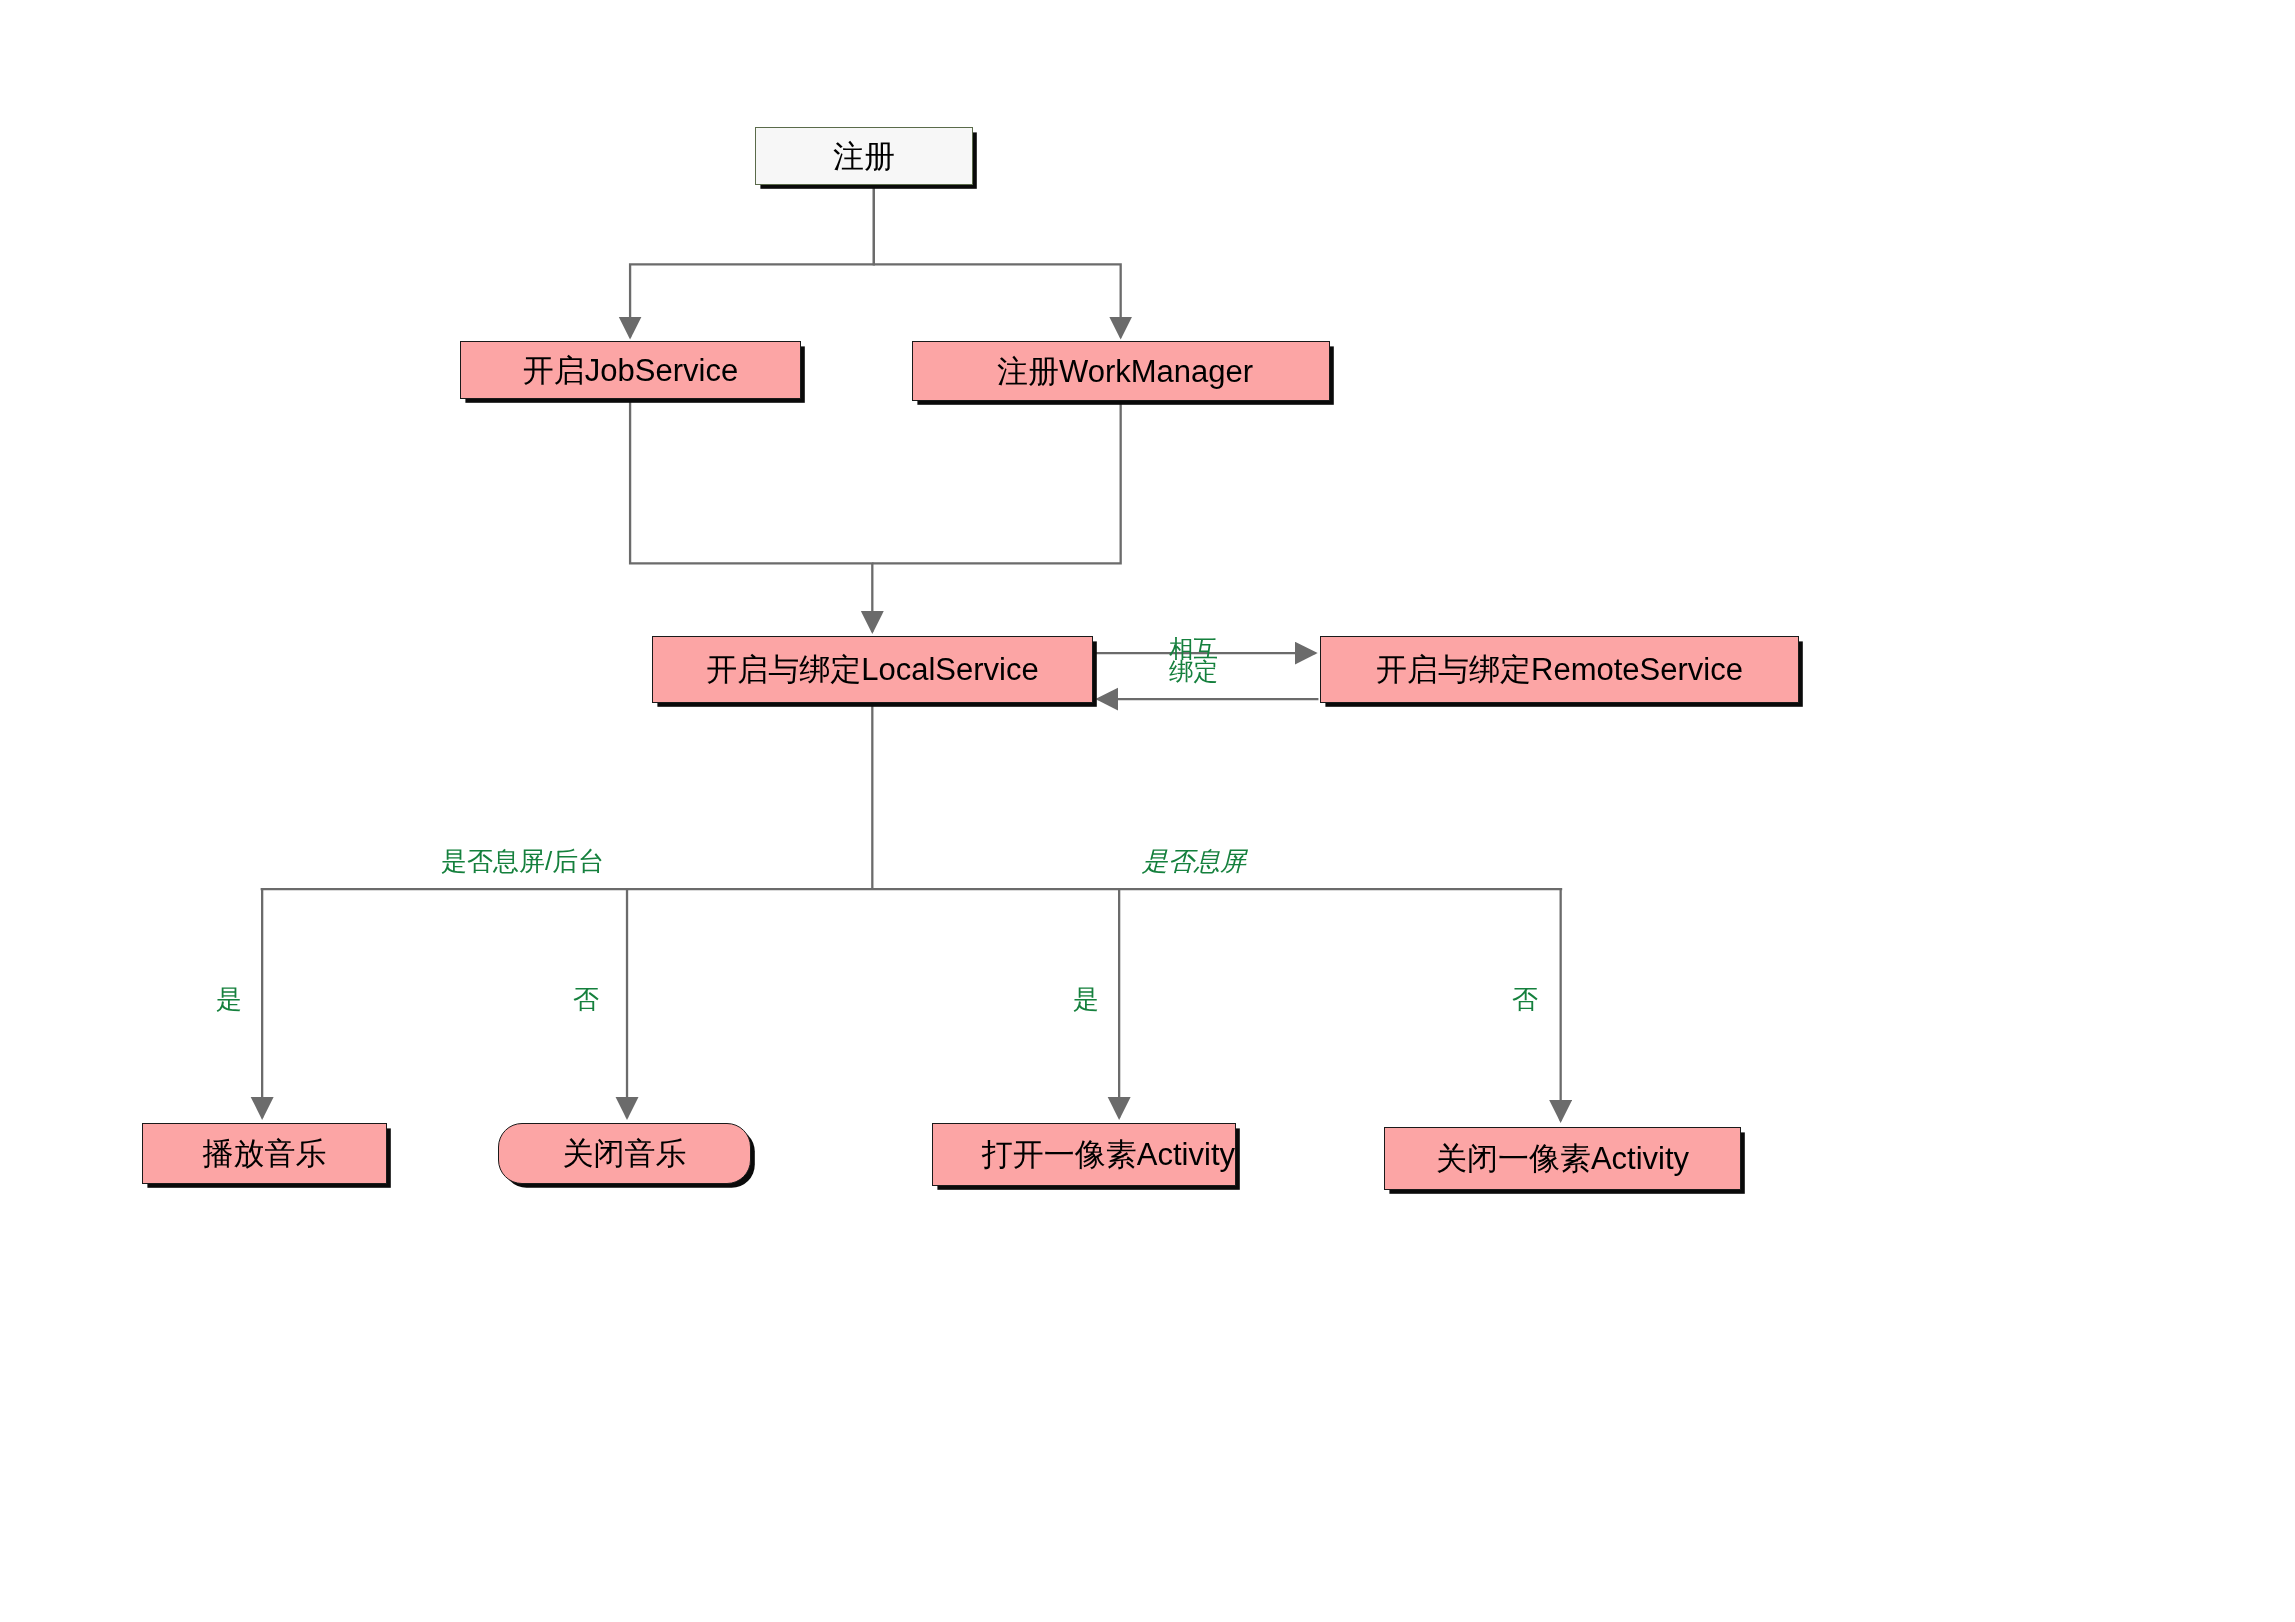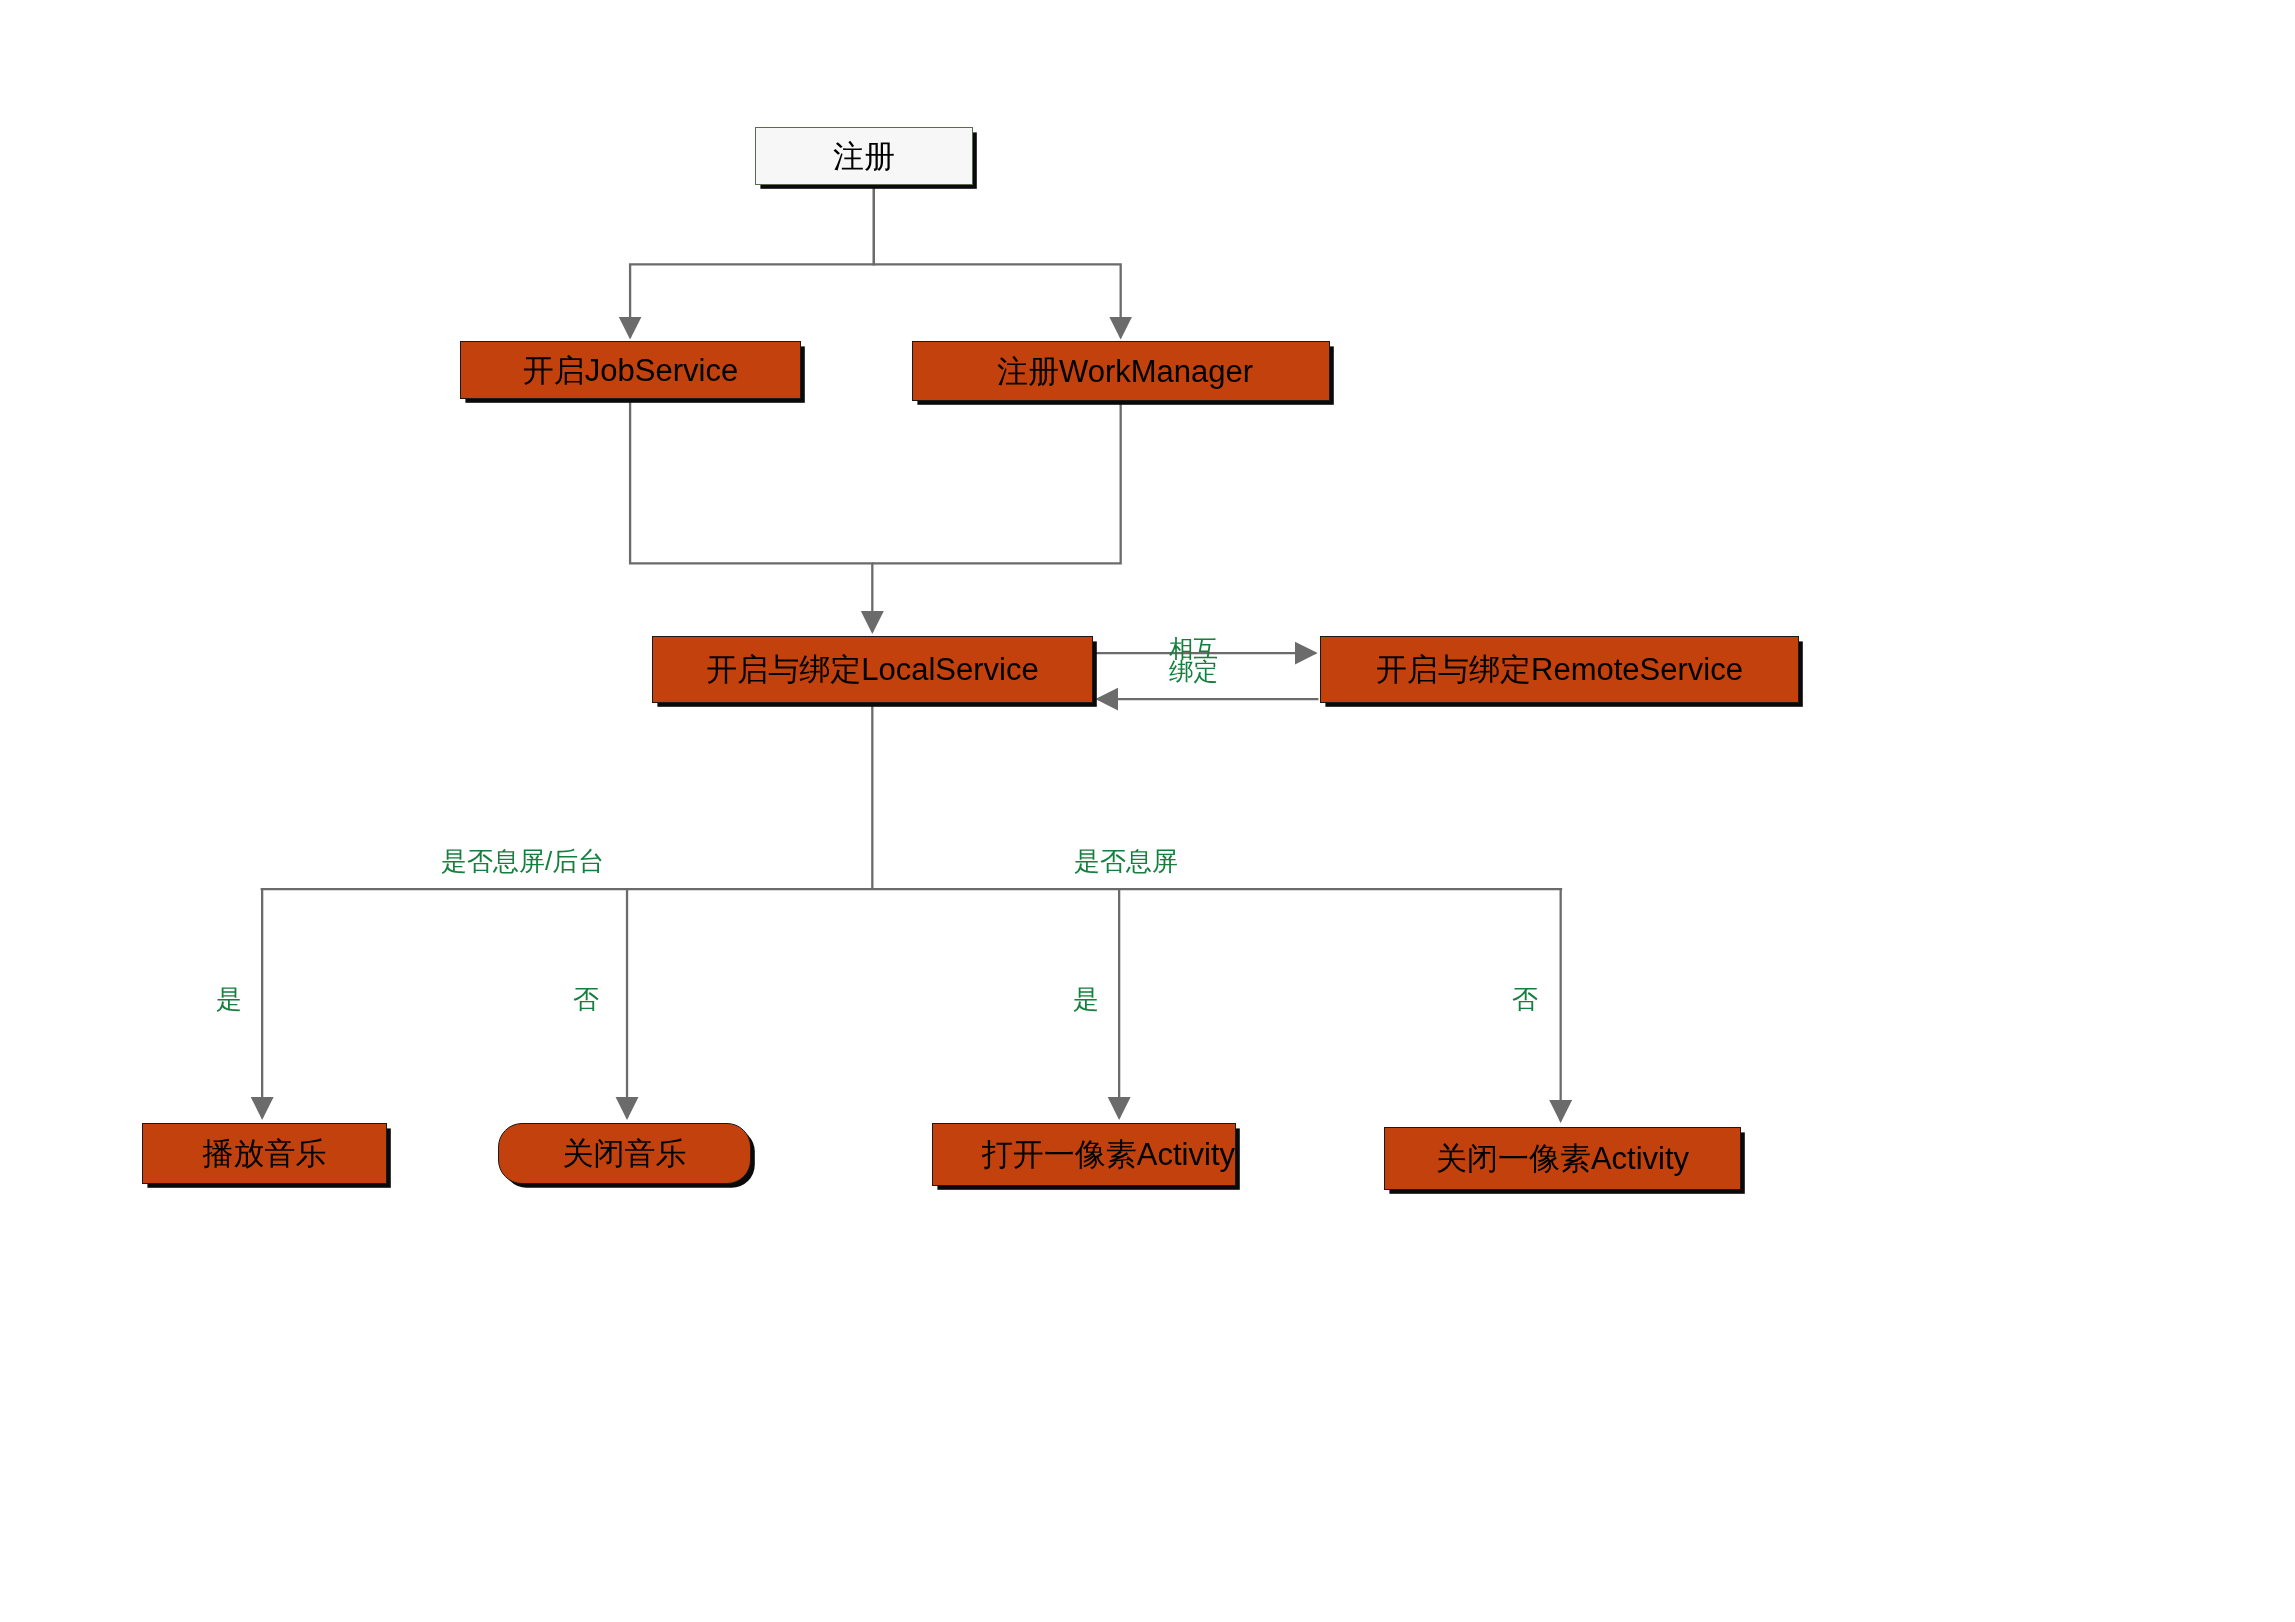--- a/index.html
+++ b/index.html
@@ -21,21 +21,21 @@
   svg.edges {
     position: absolute;
     left: 0;
     top: 0;
     width: 2295px;
     height: 1622px;
   }
   .node {
     position: absolute;
     box-sizing: border-box;
-    background: #c2410c;
+    background: #fca5a5;
     border: 1.5px solid #1a1a1a;
     display: flex;
     align-items: center;
     justify-content: center;
     color: #000000;
     font-size: 31px;
     line-height: 1;
     white-space: nowrap;
     box-shadow: 4.6px 4.6px 0 -0.8px #0a0a0a;
   }
@@ -126,21 +126,21 @@
 
   <div class="edge-label small" style="left:1169px; top:635px;">
     <span>相互</span>
   </div>
   <div class="edge-label small" style="left:1169px; top:658px;">
     <span>绑定</span>
   </div>
   <div class="edge-label" style="left:441px; top:847px;">
     <span>是否息屏/后台</span>
   </div>
-  <div class="edge-label" style="left:1074px; top:847px;">
+  <div class="edge-label" style="left:1142px; top:847px;font-style:italic;">
     <span>是否息屏</span>
   </div>
   <div class="edge-label" style="left:216px; top:985px;">
     <span>是</span>
   </div>
   <div class="edge-label" style="left:573px; top:985px;">
     <span>否</span>
   </div>
   <div class="edge-label" style="left:1073px; top:985px;">
     <span>是</span>

